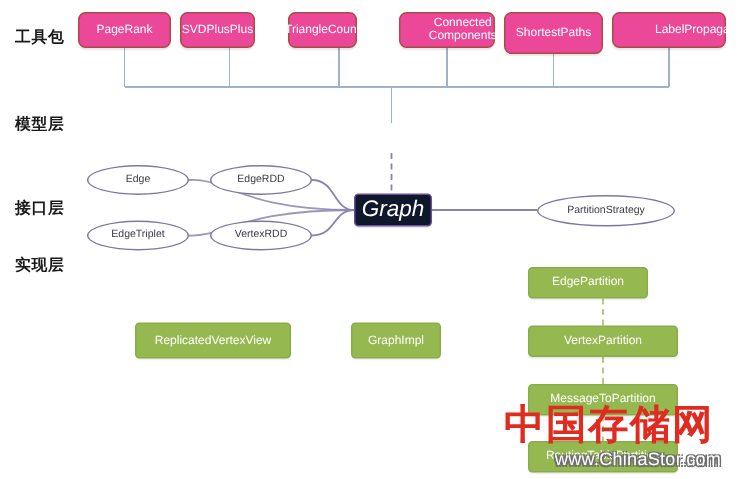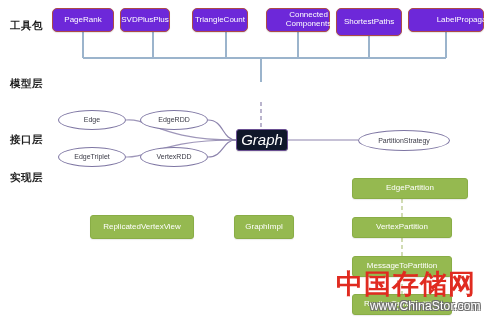--- a/index.html
+++ b/index.html
@@ -39,21 +39,21 @@
     box-sizing: border-box;
     display: flex;
     align-items: center;
     justify-content: center;
     text-align: center;
     line-height: 1.12;
     white-space: pre-line;
   }
 
   .tool-box {
-    background: #6d28d9;
+    background: #ec4899;
     border: 1px solid #ad4a47;
     border-radius: 5px;
     color: #ffffff;
     font-size: 8px;
     box-shadow: 0 1px 1px rgba(0,0,0,0.10);
   }
 
   .pregel-box {
     background: #3d85bd;
     border: 1px solid #2e6d9e;
@@ -153,38 +153,38 @@
     </g>
   </svg>
 
   <div class="row-label" style="left:10px; top:20px;">工具包</div>
   <div class="row-label" style="left:10px; top:78px;">模型层</div>
   <div class="row-label" style="left:10px; top:134px;">接口层</div>
   <div class="row-label" style="left:10px; top:172px;">实现层</div>
 
   <div class="node tool-box" style="left:52px;  top:8px; width:62px; height:24px;">PageRank</div>
   <div class="node tool-box" style="left:120px; top:8px; width:50px; height:24px;">SVDPlusPlus</div>
-  <div class="node tool-box" style="left:192px; top:8px; width:56px; height:24px;">TriangleCount</div>
+  <div class="node tool-box" style="left:192px; top:8px; width:46px; height:24px;">TriangleCount</div>
   <div class="node tool-box" style="left:266px; top:8px; width:64px; height:24px;padding-left:21px;">Connected
 Components</div>
   <div class="node tool-box" style="left:336px; top:8px; width:66px; height:28px;">ShortestPaths</div>
   <div class="node tool-box" style="left:408px; top:8px; width:76px; height:24px;padding-left:44px;">LabelPropagation</div>
 
 
   <div class="node graph-box" style="left:236px; top:129px; width:52px; height:22px;">Graph</div>
 
   <div class="node ellipse-node" style="left:58px;  top:110px; width:68px; height:20px;">Edge</div>
   <div class="node ellipse-node" style="left:140px; top:110px; width:68px; height:20px;">EdgeRDD</div>
   <div class="node ellipse-node" style="left:58px;  top:147px; width:68px; height:20px;">EdgeTriplet</div>
   <div class="node ellipse-node" style="left:140px; top:147px; width:68px; height:20px;">VertexRDD</div>
   <div class="node ellipse-node" style="left:358px; top:130px; width:92px; height:21px;">PartitionStrategy</div>
 
   <div class="node green-box" style="left:90px;  top:215px; width:104px; height:24px;">ReplicatedVertexView</div>
   <div class="node green-box" style="left:234px; top:215px; width:60px;  height:24px;">GraphImpl</div>
-  <div class="node green-box" style="left:352px; top:178px; width:116px; height:21px;">EdgePartition</div>
+  <div class="node green-box" style="left:352px; top:178px; width:80px; height:21px;">EdgePartition</div>
   <div class="node green-box" style="left:352px; top:217px; width:100px; height:21px;">VertexPartition</div>
   <div class="node green-box" style="left:352px; top:256px; width:100px; height:21px;">MessageToPartition</div>
   <div class="node green-box" style="left:352px; top:294px; width:100px; height:21px;">RoutingTablePartition</div>
 
   <div id="watermark">
     <div id="wm-cn">中国存储网</div>
     <div id="wm-url">www.ChinaStor.com</div>
   </div>
 
 </div>

